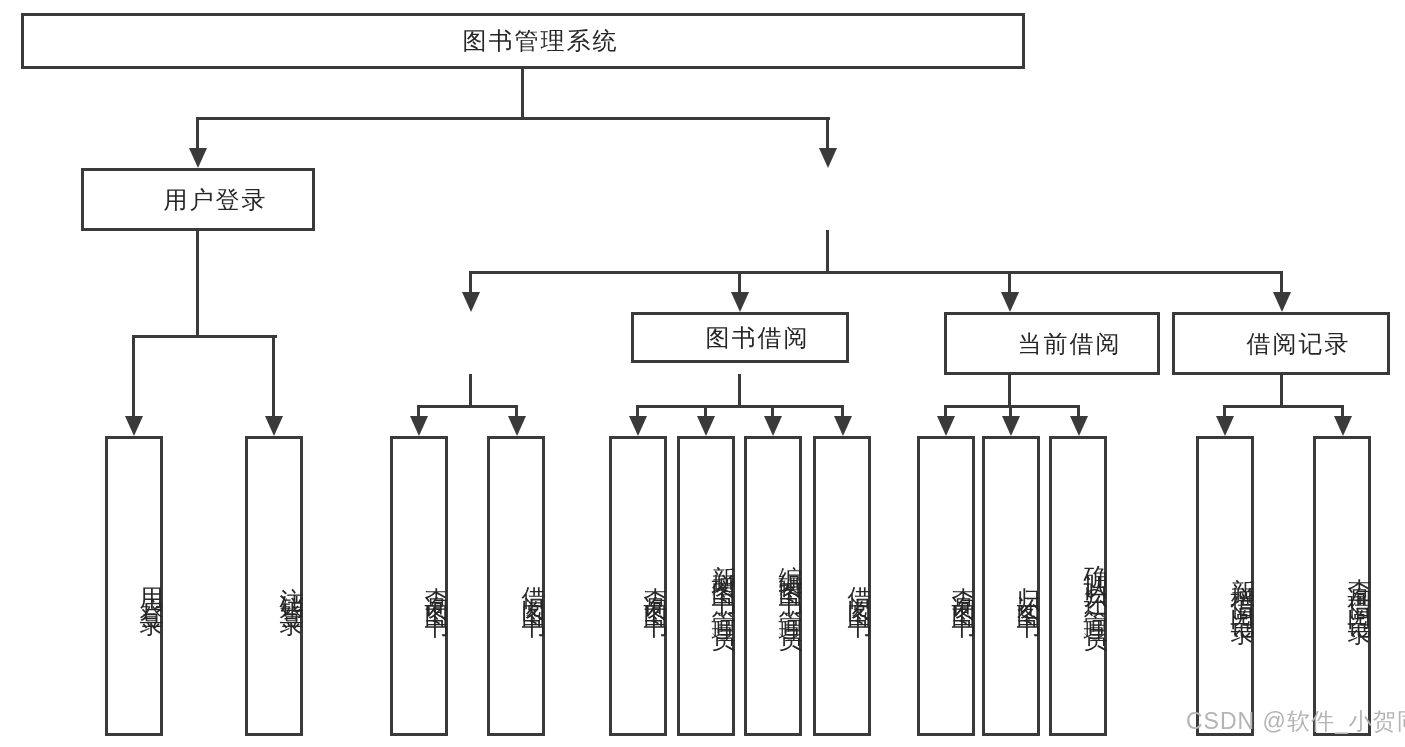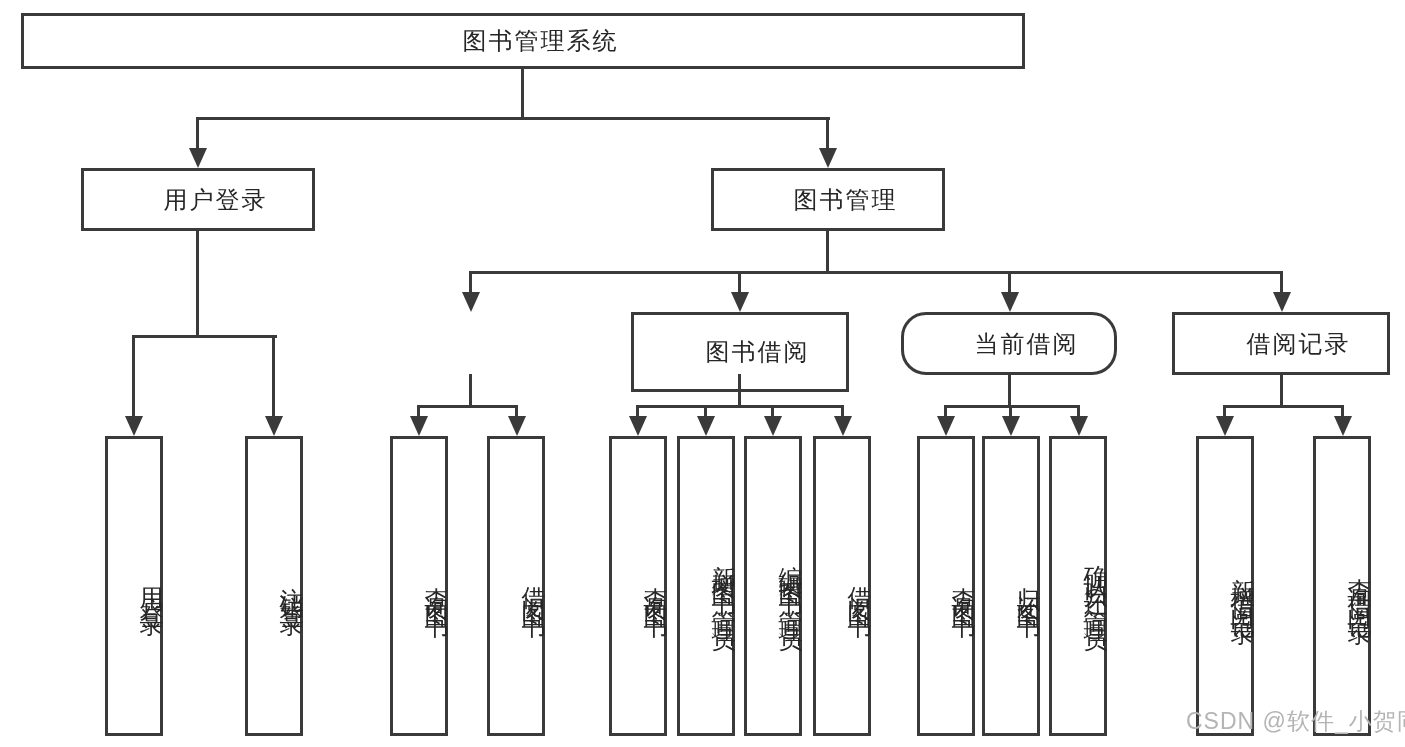--- a/index.html
+++ b/index.html
@@ -54,28 +54,25 @@
 
 <div id="canvas">
 
   <div class="box" style="left:21px; top:13px; width:1004px; height:56px;">
     <span>图书管理系统</span>
   </div>
 
   <div class="box" style="left:81px; top:168px; width:234px; height:63px;">
     <span>用户登录</span>
   </div>
-  <div class="box" style="left:711px; top:168px; width:234px; height:63px;">
-    <span>图书管理</span>
-  </div>
 
-  <div class="box" style="left:631px; top:312px; width:218px; height:80px;">
+  <div class="box" style="left:631px; top:312px; width:218px; height:51px;">
     <span>图书借阅</span>
   </div>
-  <div class="box" style="left:901px; top:312px; width:216px; height:63px;border-radius:25px;">
+  <div class="box" style="left:944px; top:312px; width:216px; height:63px;">
     <span>当前借阅</span>
   </div>
   <div class="box" style="left:1172px; top:312px; width:218px; height:63px;">
     <span>借阅记录</span>
   </div>
 
   <div class="box vbox" style="left:105px; top:436px; width:58px; height:300px;">
     <span>用户登录</span>
   </div>
   <div class="box vbox" style="left:245px; top:436px; width:58px; height:300px;">

